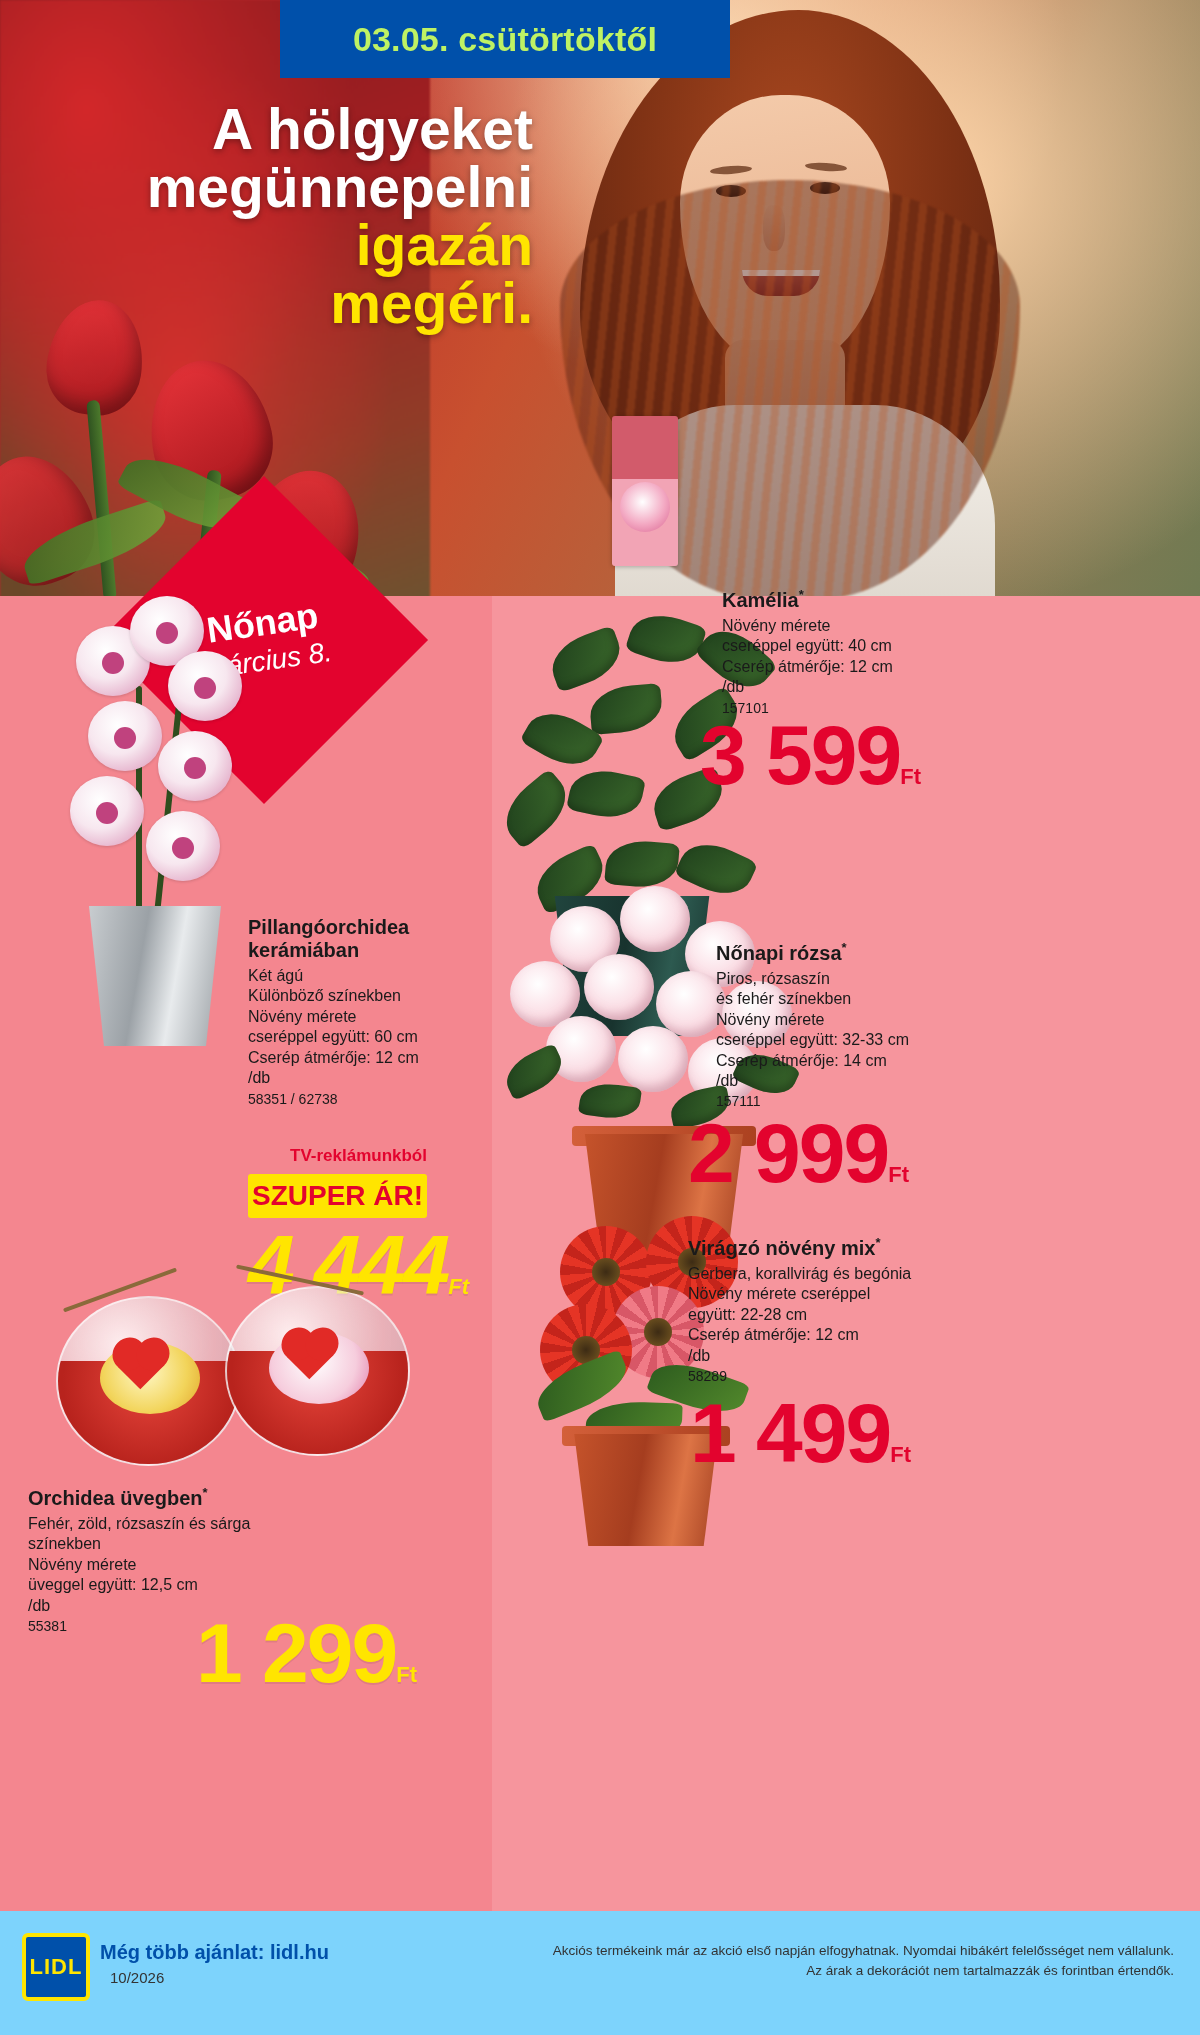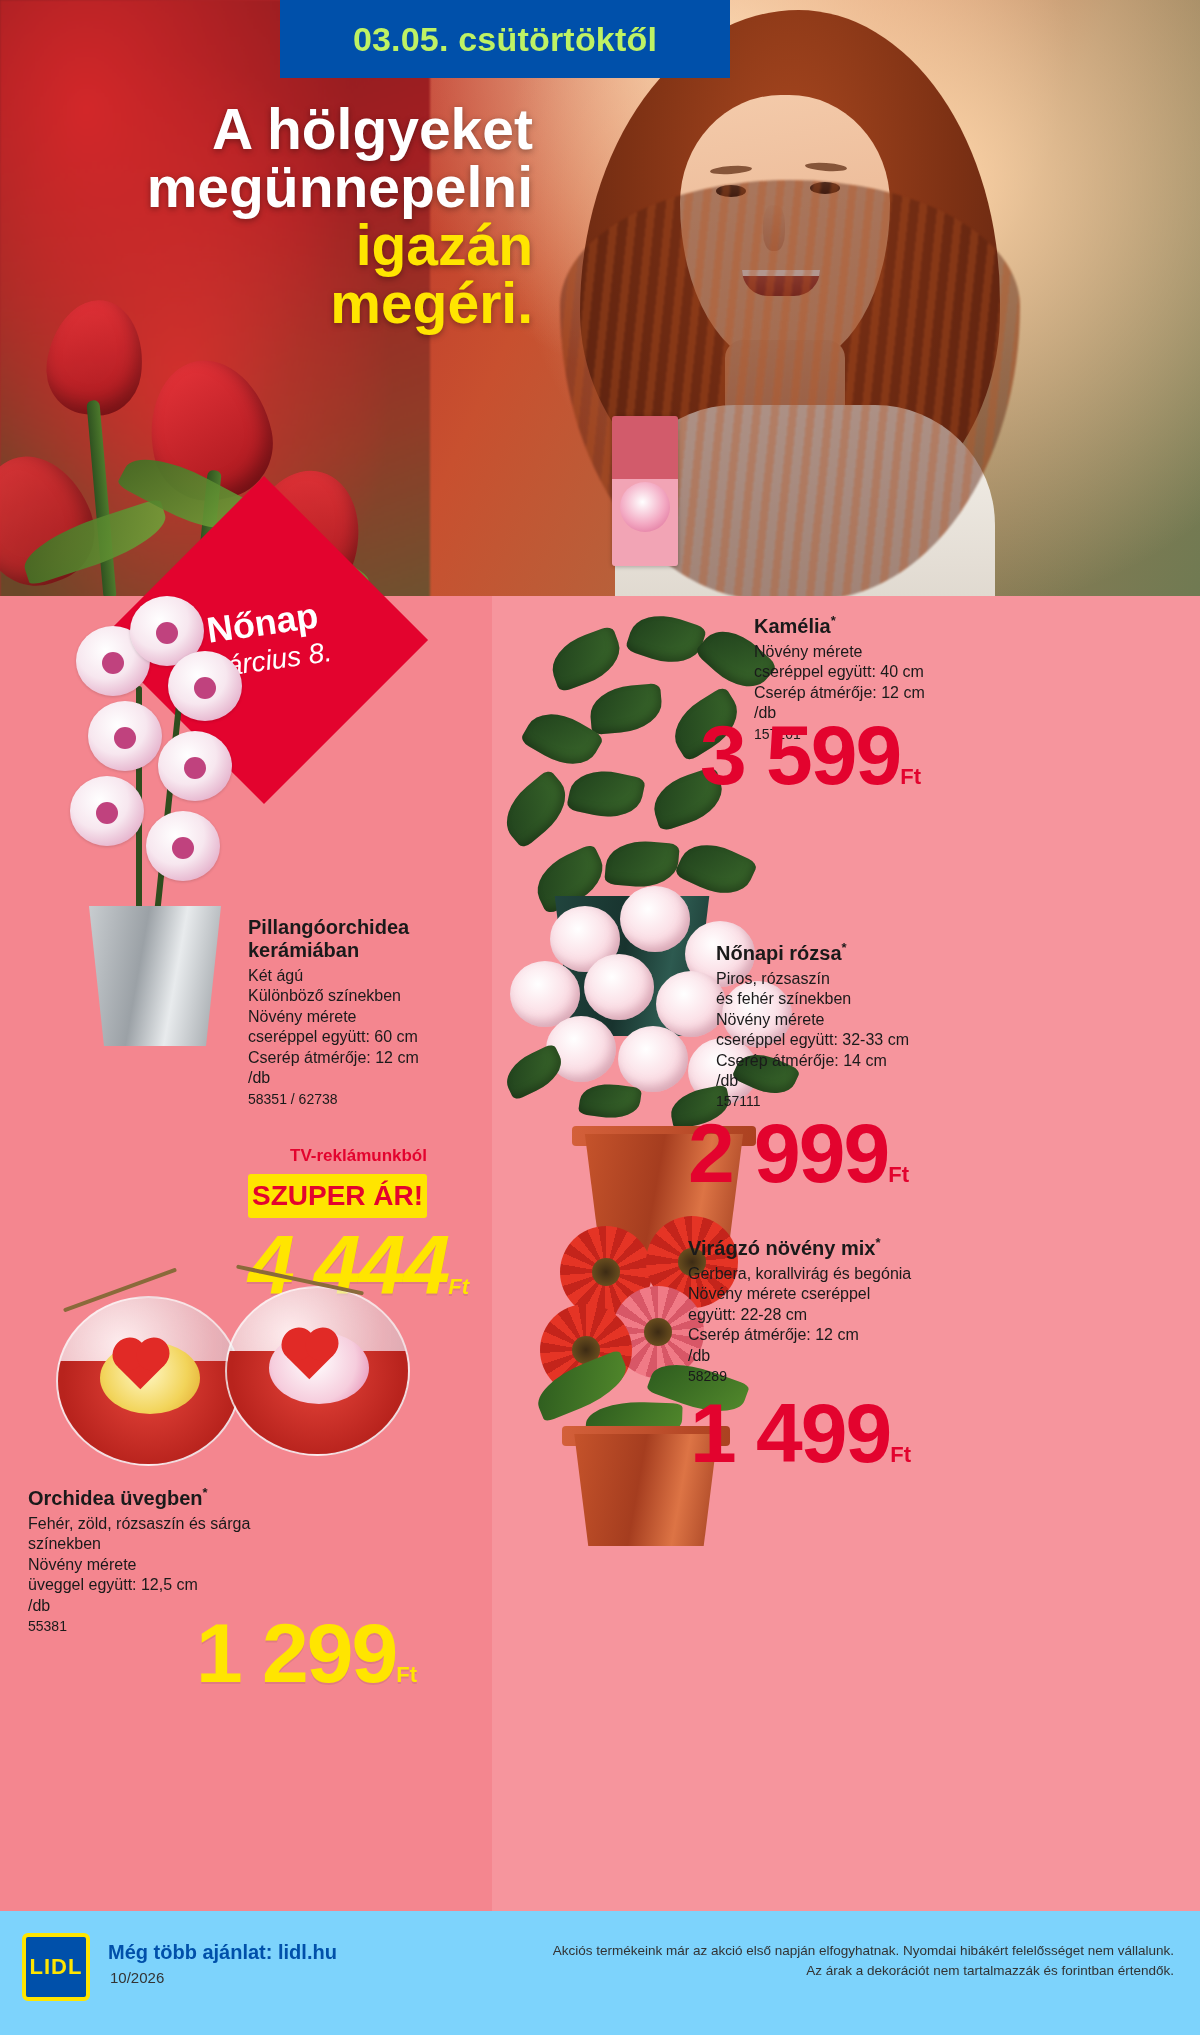--- a/index.html
+++ b/index.html
@@ -278,21 +278,21 @@
   
   .footer {
     position:absolute; left:0; top:1911px; width:1200px; height:124px; background:#7dd3fc;
   }
   .logo {
     position:absolute; left:22px; top:22px; width:68px; height:68px;
     background:#0050aa; border:4px solid #ffe500; border-radius:6px;
     display:flex; align-items:center; justify-content:center;
     color:#ffe500; font-size:22px; font-weight:bold; letter-spacing:1px;
   }
-  .foot-left-1 { position:absolute; left:108px; top:30px; font-size:20px; font-weight:bold; color:#0050aa; }
+  .foot-left-1 { position:absolute; left:100px; top:30px; font-size:20px; font-weight:bold; color:#0050aa; }
   .foot-left-2 { position:absolute; left:110px; top:58px; font-size:15px; color:#333; }
   .foot-right {
     position:absolute; right:26px; top:30px; width:640px; text-align:right;
     font-size:13.5px; line-height:1.5; color:#333;
   }
 </style>
 </head>
 <body>
 
 <div class="page">
@@ -413,21 +413,21 @@
       <div class="bush-leaf" style="left:222px; top:290px; transform:rotate(-18deg);"></div>
       <div class="bush-leaf" style="left:70px;  top:300px; transform:rotate(-40deg);"></div>
       <div class="bush-leaf" style="left:270px; top:150px; transform:rotate(42deg);"></div>
       <div class="bush-leaf" style="left:176px; top:355px; transform:rotate(5deg);"></div>
       <div class="bush-leaf" style="left:104px; top:370px; transform:rotate(-25deg);"></div>
       <div class="bush-leaf" style="left:250px; top:360px; transform:rotate(25deg);"></div>
       <div class="tag"></div>
       <div class="pot-dark"></div>
     </div>
 
-    <div class="txt" style="left:754px; top:-8px; width:250px;margin-top:26px;">
+    <div class="txt" style="left:722px; top:-8px; width:250px;">
       <div class="prod-title">
         <span>Kamélia</span><span class="star">*</span>
       </div>
       <div class="prod-desc">Növény mérete</div>
       <div class="prod-desc" style="margin-top:0">cseréppel együtt: 40 cm</div>
       <div class="prod-desc" style="margin-top:0">Cserép átmérője: 12 cm</div>
       <div class="prod-desc" style="margin-top:0">/db</div>
       <div class="prod-code">157101</div>
     </div>
     <div class="price price-red" style="position:absolute; left:700px; top:122px;">

